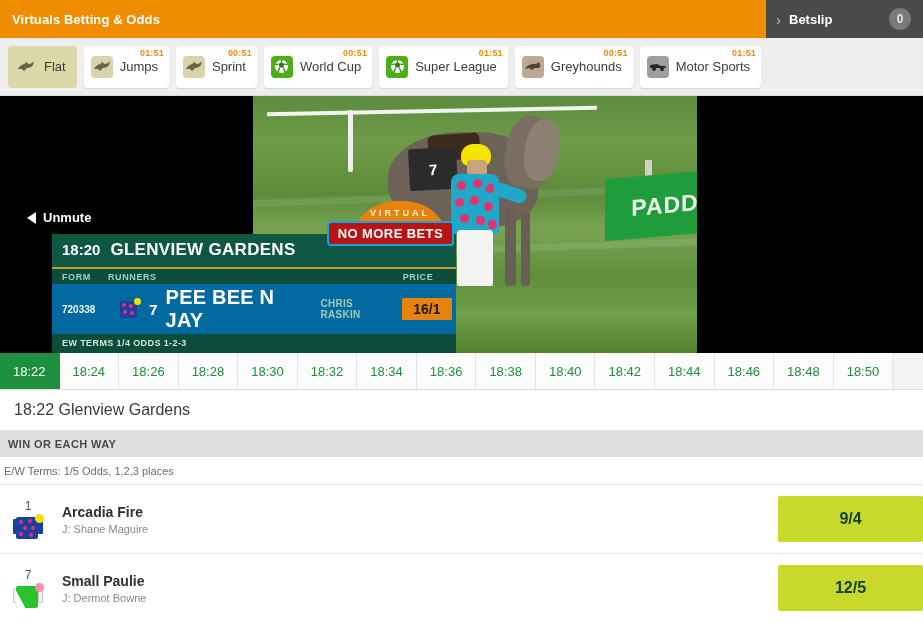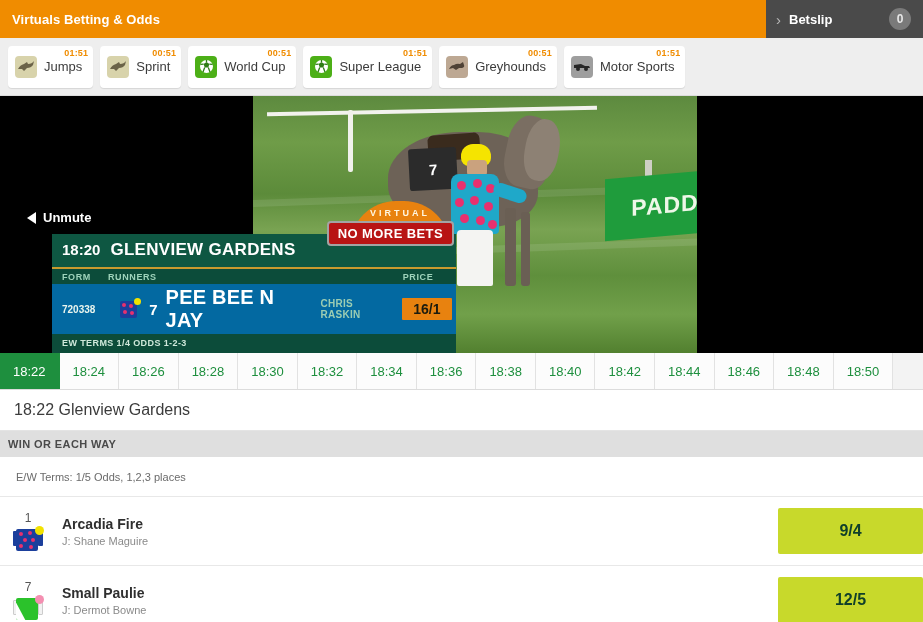--- a/index.html
+++ b/index.html
@@ -155,21 +155,21 @@
     position:absolute; right:6px; top:-33px; width:100px; height:46px;
     background:#e8820f; border-radius:52px 52px 0 0; z-index:1;
     overflow:hidden;
   }
   .ov-virtual span {
     position:absolute; left:0; right:0; top:7px; text-align:center;
     color:#fff6e0; font-size:9px; font-weight:bold; letter-spacing:3px;
   }
   .ov-nmb {
     position:absolute; right:2px; top:-13px; z-index:3;
-    background:#b81414; border:2px solid #a3a3a3; border-radius:4px;
+    background:#b81414; border:2px solid #0ea5e9; border-radius:4px;
     color:#ffffff; font-size:13px; font-weight:bold; letter-spacing:.4px;
     padding:3px 9px;
   }
   .ov-title {
     background:#0e5742; border-bottom:2px solid #c99a2e;
     padding:6px 10px 7px; display:flex; align-items:baseline; gap:10px;
     position:relative; z-index:2;
   }
   .ov-time { color:#ffffff; font-size:15px; font-weight:bold; }
   .ov-name { color:#ffffff; font-size:17px; font-weight:bold; letter-spacing:.3px; }
@@ -226,21 +226,21 @@
     height:41px; display:flex; align-items:center; padding:0 14px;
     font-size:16px; color:#3c3c3c; background:#ffffff;
     border-bottom:1px solid #e4e4e4;
   }
   .market-head {
     height:26px; background:#dfdfdf; display:flex; align-items:center;
     padding:0 8px; font-size:11px; font-weight:bold; color:#4a4a4a;
     letter-spacing:.4px;
   }
   .ew-terms {
-    height:40px; display:flex; align-items:center; padding:0 16px;
+    height:28px; display:flex; align-items:center; padding:0 4px;
     font-size:11px; color:#6b6b6b; background:#ffffff;
     border-bottom:1px solid #e8e8e8;
   }
   .runner {
     display:flex; align-items:center; height:69px; background:#ffffff;
     border-bottom:1px solid #e8e8e8; padding:0 0 0 8px;
   }
   .r-left { width:40px; display:flex; flex-direction:column; align-items:center; }
   .r-num { font-size:12px; color:#555; margin-bottom:1px; }
   .r-silk { width:30px; height:26px; position:relative; }
@@ -273,20 +273,29 @@
   <div class="header-title">Virtuals Betting &amp; Odds</div>
   <div class="betslip">
     <span class="chev">›</span>
     <span class="betslip-label">Betslip</span>
     <span class="betslip-count">0</span>
   </div>
 </div>
 
 <div class="tabbar">
 
+  <div class="tab active">
+    <span class="tab-ico ico-horse">
+      <svg width="18" height="13" viewBox="0 0 18 13">
+          <path d="M1 9 Q3 5 7 4 L10 2 L11 4 Q15 4 17 1 L16 5 Q14 8 10 8 L7 11 L5 9 Z" fill="#6b6348"></path>
+        </svg>
+    </span>
+    <span class="tab-label">Flat</span>
+    <span class="tab-timer"></span>
+  </div>
 
   <div class="tab">
     <span class="tab-ico ico-horse">
       <svg width="18" height="13" viewBox="0 0 18 13">
           <path d="M1 9 Q3 5 7 4 L10 2 L11 4 Q15 4 17 1 L16 5 Q14 8 10 8 L7 11 L5 9 Z" fill="#6b6348"></path>
         </svg>
     </span>
     <span class="tab-label">Jumps</span>
     <span class="tab-timer">01:51</span>
   </div>

